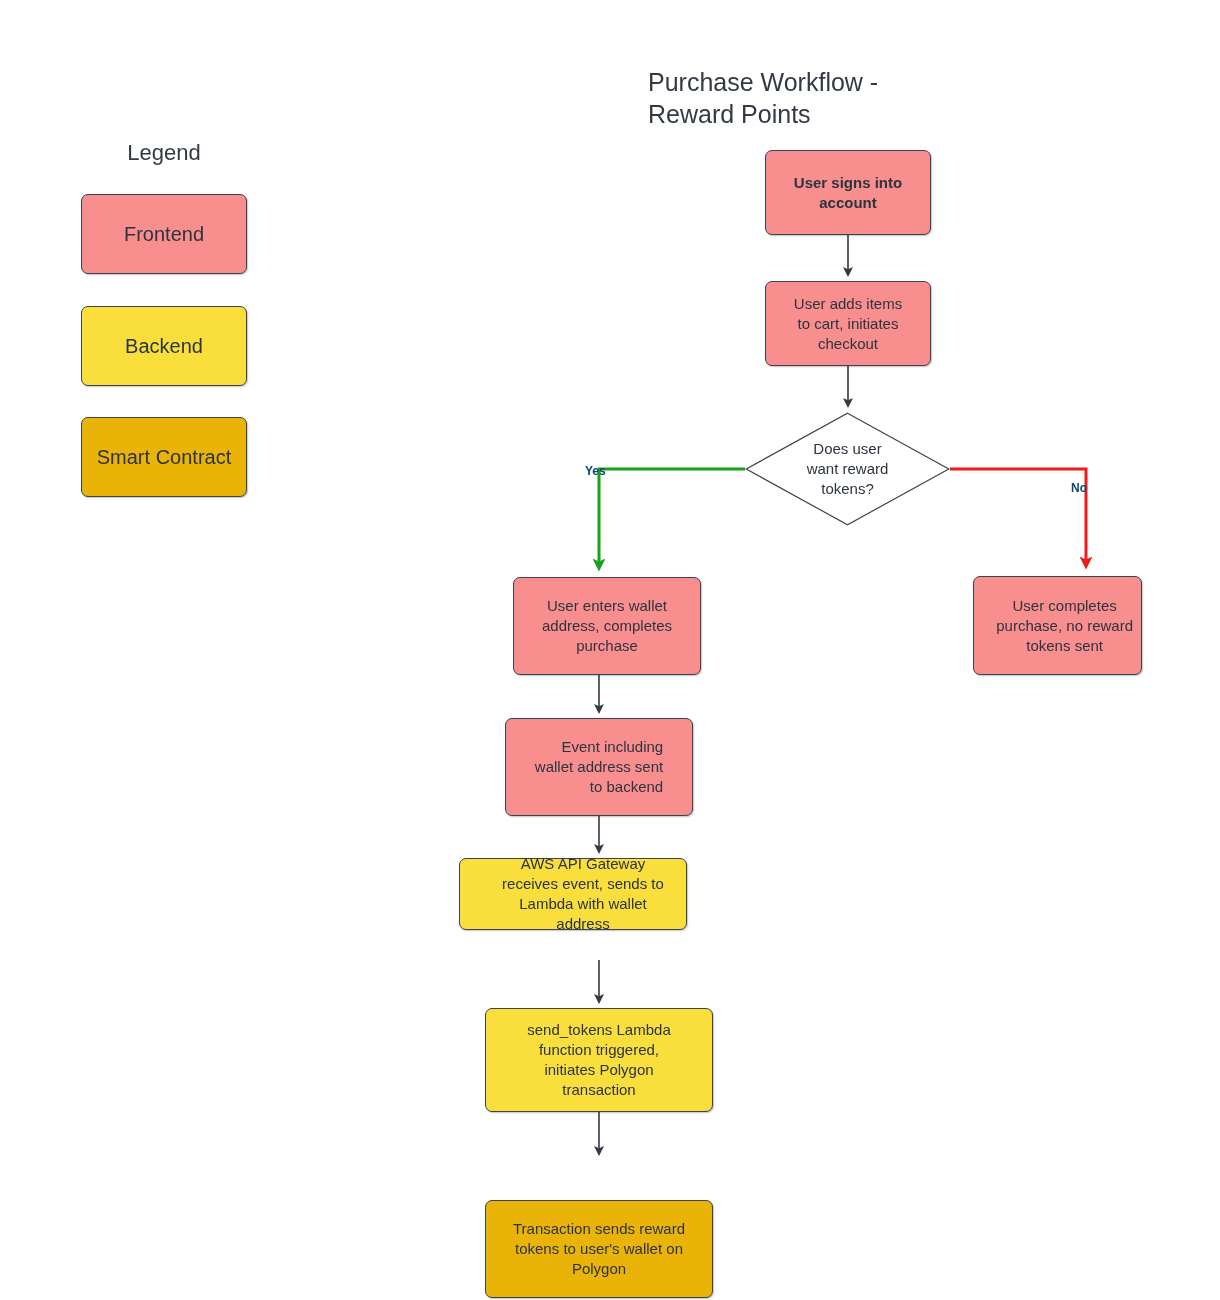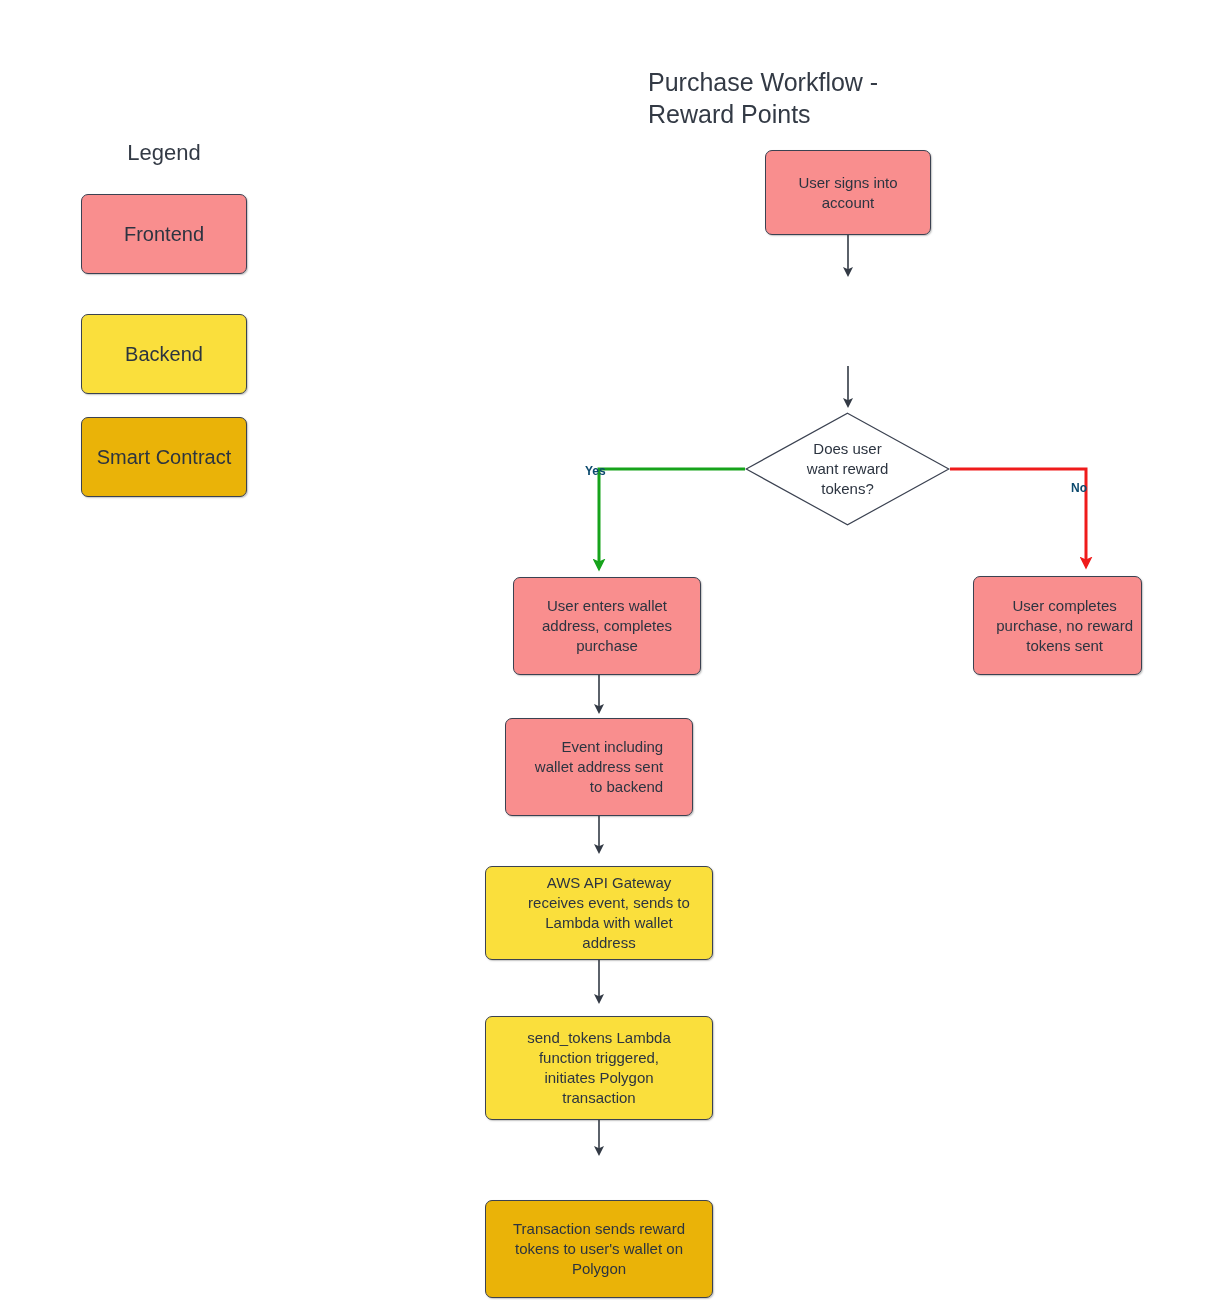--- a/index.html
+++ b/index.html
@@ -60,21 +60,21 @@
     text-align: center;
     font-size: 15px;
     line-height: 20px;
     color: #2c3440;
     padding: 4px 8px;
     box-shadow: 1px 1px 1.5px rgba(60,60,60,0.30);
   }
   .node span { display: block; white-space: pre-line; }
 
   .fill-frontend { background: #f98e8e; }
-  .fill-backend  { background: #fadf3c; margin-top: 8px; }
+  .fill-backend  { background: #fadf3c; }
   .fill-contract { background: #eab308; }
 
   .legend-box {
     position: absolute;
     box-sizing: border-box;
     border: 1.4px solid #3b4251;
     border-radius: 7px;
     display: flex;
     align-items: center;
     justify-content: center;
@@ -116,25 +116,25 @@
   .edge-label {
     position: absolute;
     font-size: 12px;
     font-weight: bold;
     color: #0c4a6e;
   }
   #label-yes { left: 585px; top: 464px; }
   #label-no  { left: 1071px; top: 481px; }
 
   
-  #node-signin      { left: 765px;  top: 150px;  width: 166px; height: 85px; }
+  #node-signin      { left: 765px;  top: 150px;  width: 166px; height: 85px; font-weight: bold; }
   #node-cart        { left: 765px;  top: 281px;  width: 166px; height: 85px; }
   #node-wallet      { left: 505px;  top: 577px;  width: 188px; height: 98px; margin-left: 8px; }
   #node-event       { left: 505px;  top: 718px;  width: 188px; height: 98px; text-align: right; }
-  #node-apigw       { left: 485px;  top: 858px;  width: 228px; height: 94px; padding-left: 28px; }
+  #node-apigw       { left: 459px;  top: 858px;  width: 228px; height: 72px; padding-left: 28px; }
   #node-lambda      { left: 485px;  top: 1008px; width: 228px; height: 104px; }
   #node-contract    { left: 485px;  top: 1200px; width: 228px; height: 98px; }
   #node-noreward    { left: 973px;  top: 576px;  width: 169px; height: 99px; justify-content: flex-end; }
 </style>
 </head>
 <body>
 
 <div id="canvas">
 
   <svg id="wires" viewBox="0 0 1220 1300">
@@ -189,20 +189,25 @@
   </div>
   <div class="legend-box fill-contract" id="legend-contract">
     <span>Smart Contract</span>
   </div>
 
   <div class="node fill-frontend" id="node-signin">
     <span>User signs into
 account</span>
   </div>
 
+  <div class="node fill-frontend" id="node-cart">
+    <span>User adds items
+to cart, initiates
+checkout</span>
+  </div>
 
   <div class="diamond-wrap">
     <svg width="205" height="114" viewBox="0 0 205 114">
       <path d="M102.5,1.2 L203.8,57 L102.5,112.8 L1.2,57 Z" fill="#ffffff" stroke="#3b4251" stroke-width="1.2"></path>
     </svg>
     <div class="diamond-label">Does user
 want reward
 tokens?</div>
   </div>
 

